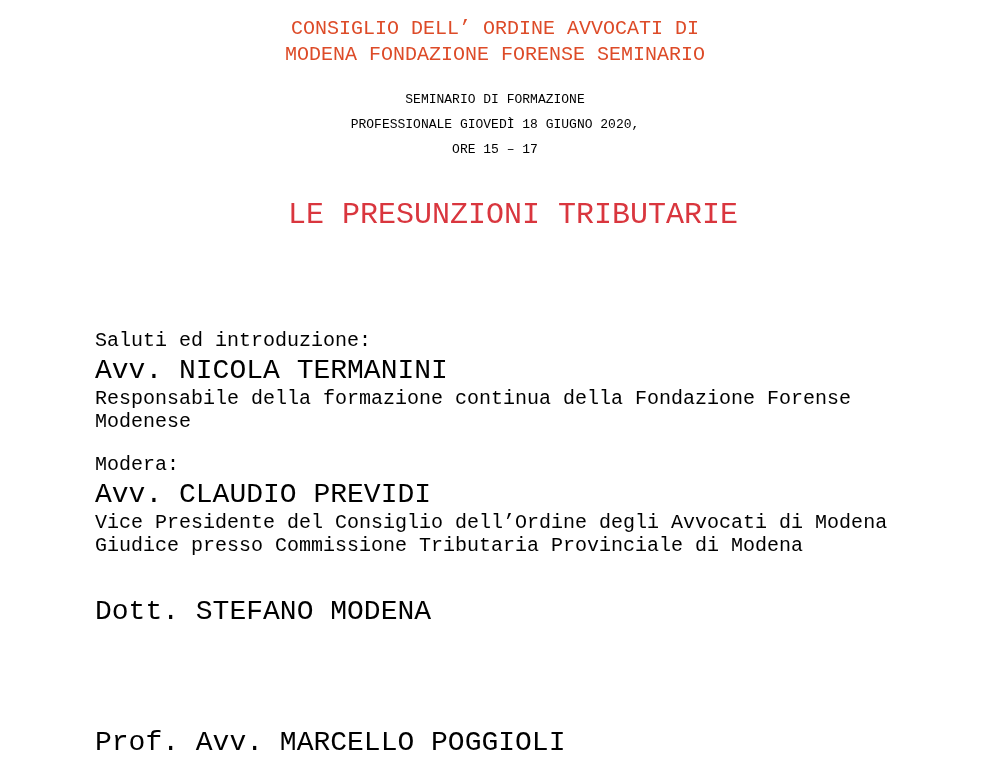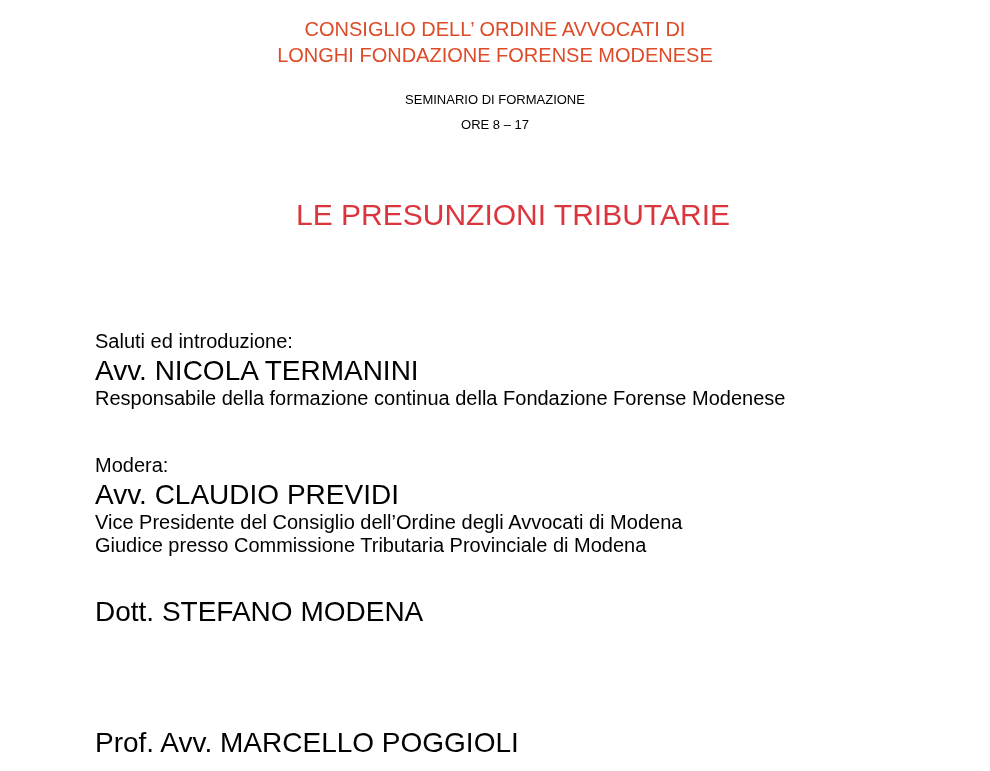--- a/index.html
+++ b/index.html
@@ -8,21 +8,21 @@
     --body-color: #000000;
     --page-bg: #ffffff;
   }
   * { box-sizing: border-box; }
   html, body { margin: 0; padding: 0; background: var(--page-bg); }
   .page {
     position: relative;
     width: 990px;
     height: 770px;
     background: var(--page-bg);
-    font-family: Liberation Sans, sans-serif;
+    font-family: Liberation Mono, monospace;
     color: var(--body-color);
     overflow: hidden;
   }
   .org-header {
     position: absolute;
     top: 16px; left: 0; width: 100%;
     text-align: center;
     font-size: 20px;
     line-height: 26px;
     color: var(--org-color);
@@ -68,26 +68,27 @@
   .block-3 { top: 595px; }
   .block-4 { top: 690px; margin-top: 36px; }
 </style>
 </head>
 <body>
 
 <div class="page">
 
   <div class="org-header">
     <div>CONSIGLIO DELL’ ORDINE AVVOCATI DI</div>
-    <div>LONGHI FONDAZIONE FORENSE MODENESE</div>
+    <div>MODENA FONDAZIONE FORENSE SEMINARIO</div>
   </div>
 
   <div class="seminar">
     <div>SEMINARIO DI FORMAZIONE</div>
-    <div>ORE 8 – 17</div>
+    <div>PROFESSIONALE GIOVEDÌ 18 GIUGNO 2020,</div>
+    <div>ORE 15 – 17</div>
   </div>
 
   <h1 class="event-title">LE PRESUNZIONI TRIBUTARIE</h1>
 
   <section class="block block-1">
     <div class="role">Saluti ed introduzione:</div>
     <div class="name">Avv. NICOLA TERMANINI</div>
     <div class="desc">Responsabile della formazione continua della Fondazione Forense Modenese</div>
   </section>
 

